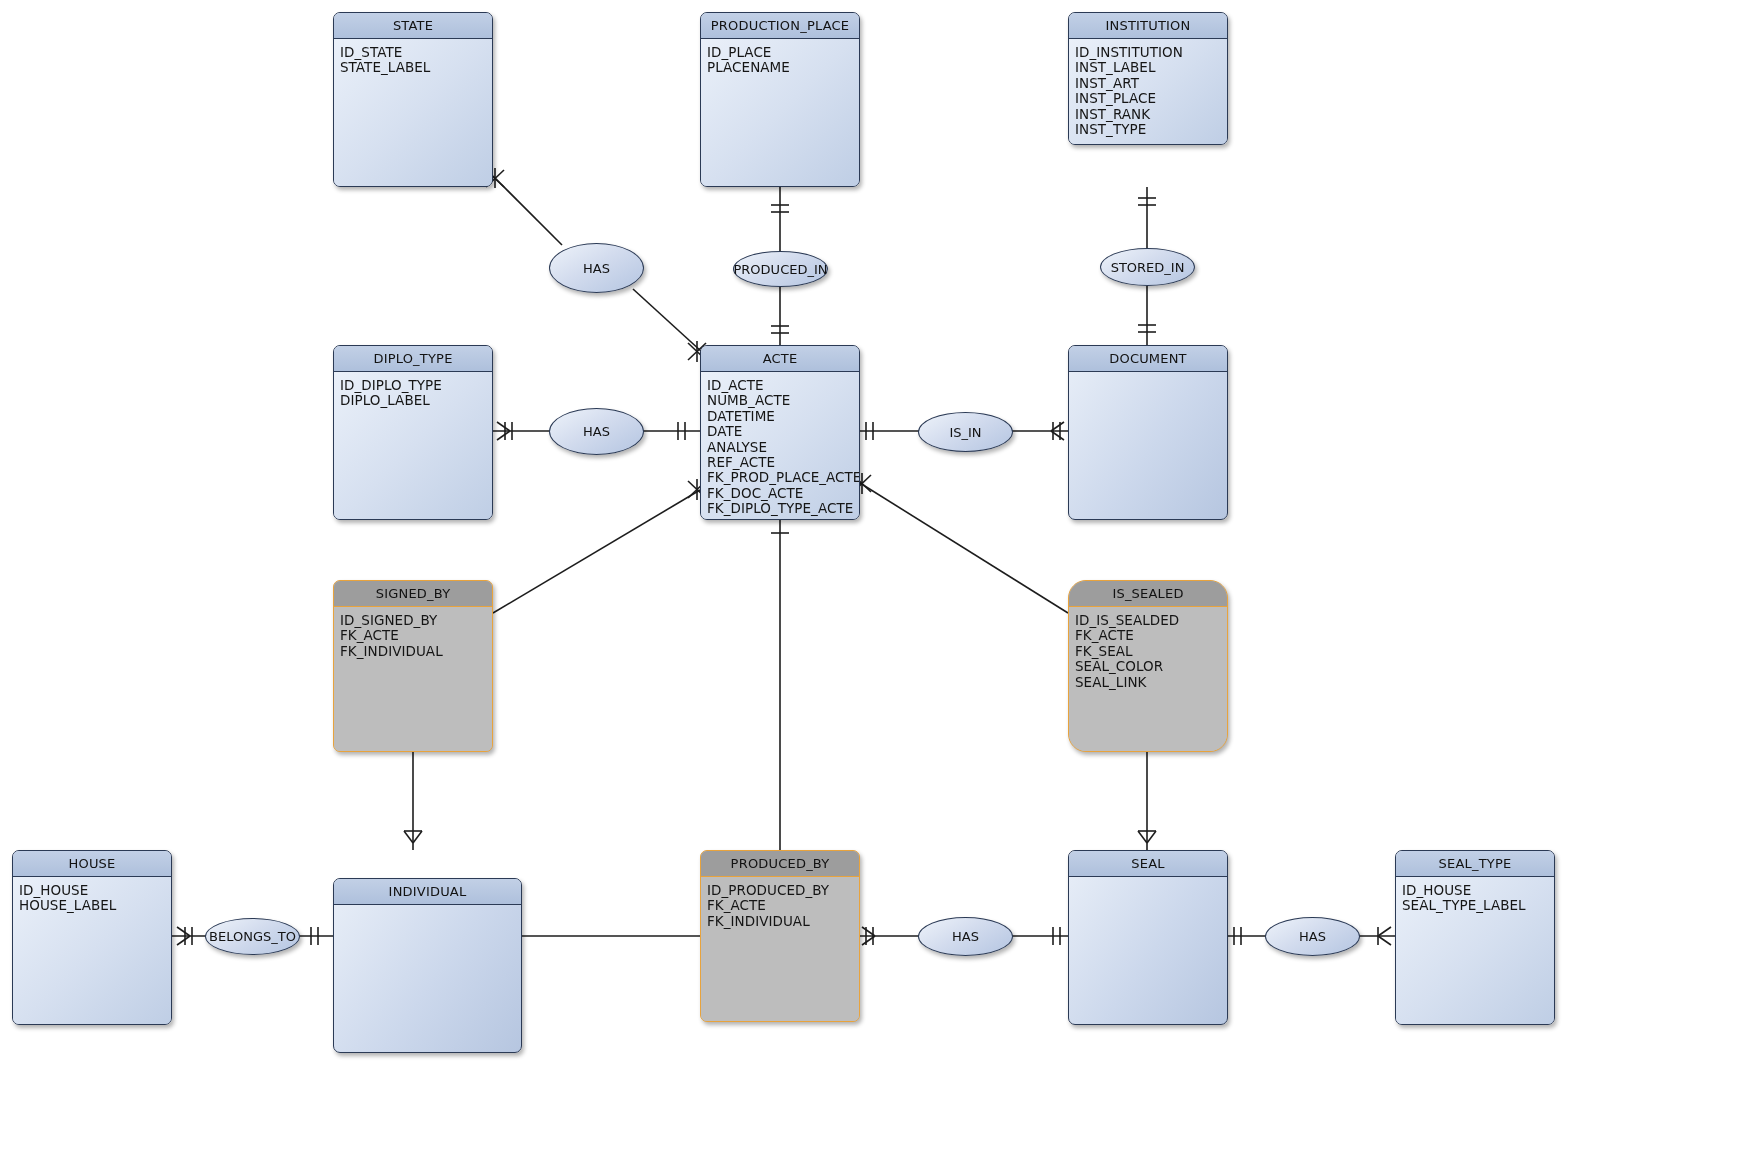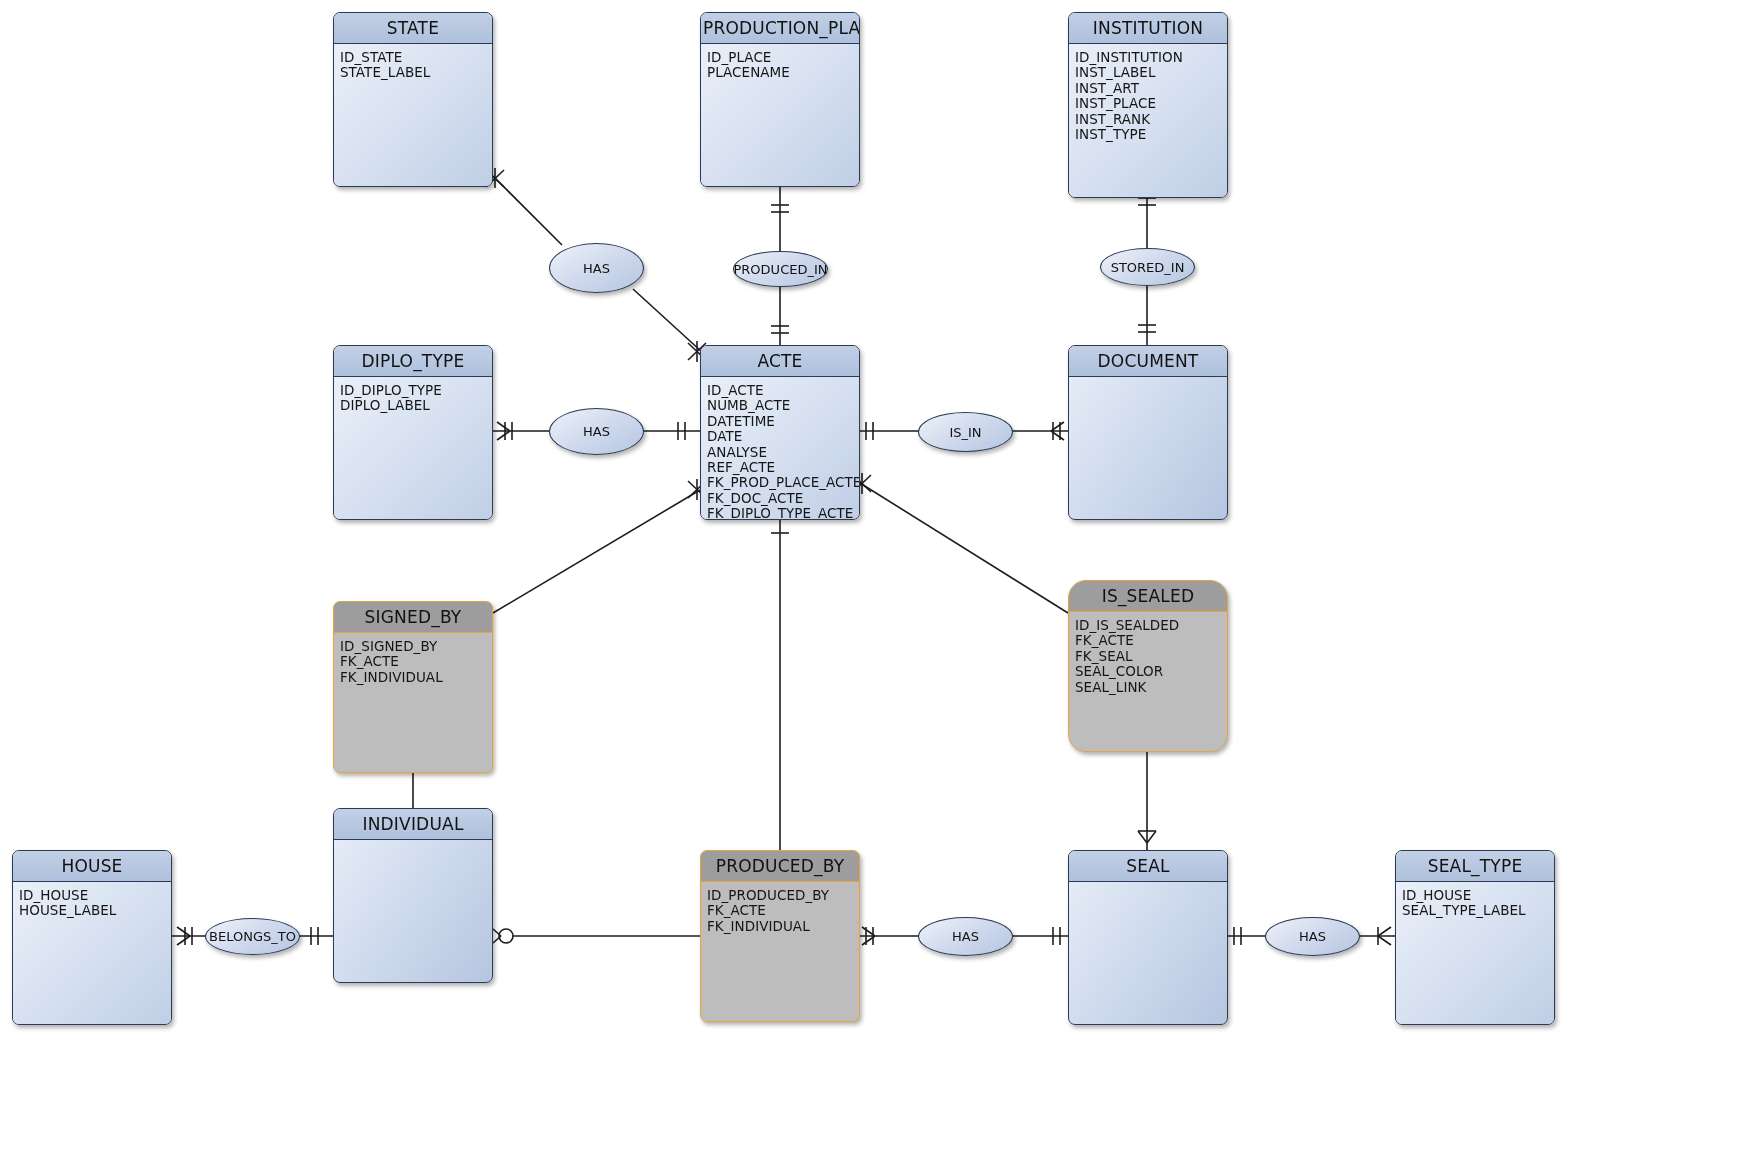--- a/index.html
+++ b/index.html
@@ -37,21 +37,21 @@
   .entity {
     position: absolute;
     box-sizing: border-box;
     border-radius: 7px;
     overflow: hidden;
     box-shadow: 2px 3px 4px rgba(0,0,0,0.30);
     z-index: 5;
   }
   .entity .ent-title {
     text-align: center;
-    font-size: 17px;
+    font-size: 13px;
     color: #121212;
     padding: 5px 2px 5px 2px;
     box-sizing: border-box;
     letter-spacing: 0.2px;
   }
   .entity .ent-body {
     padding: 6px 0 0 6px;
     box-sizing: border-box;
     height: calc(100% - 26px);
   }
@@ -271,21 +271,21 @@
           <div class="attr">STATE_LABEL</div>
         </div>
       </div>
       <div class="entity blue" style="left: 700px; top: 12px; width: 160px; height: 175px;">
         <div class="ent-title">PRODUCTION_PLACE</div>
         <div class="ent-body">
           <div class="attr">ID_PLACE</div>
           <div class="attr">PLACENAME</div>
         </div>
       </div>
-      <div class="entity blue" style="left: 1068px; top: 12px; width: 160px; height: 186px;">
+      <div class="entity blue" style="left: 1068px; top: 12px; width: 160px; height: 133px;">
         <div class="ent-title">INSTITUTION</div>
         <div class="ent-body">
           <div class="attr">ID_INSTITUTION</div>
           <div class="attr">INST_LABEL</div>
           <div class="attr">INST_ART</div>
           <div class="attr">INST_PLACE</div>
           <div class="attr">INST_RANK</div>
           <div class="attr">INST_TYPE</div>
         </div>
       </div>
@@ -307,21 +307,21 @@
           <div class="attr">REF_ACTE</div>
           <div class="attr">FK_PROD_PLACE_ACTE</div>
           <div class="attr">FK_DOC_ACTE</div>
           <div class="attr">FK_DIPLO_TYPE_ACTE</div>
           <div class="attr">FK_STATE_DOC</div>
         </div>
       </div>
       <div class="entity blue" style="left: 1068px; top: 345px; width: 160px; height: 175px;">
         <div class="ent-title">DOCUMENT</div>
       </div>
-      <div class="entity grey" style="left: 333px; top: 580px; width: 160px; height: 172px; margin-top: 21px;">
+      <div class="entity grey" style="left: 333px; top: 580px; width: 160px; height: 172px;">
         <div class="ent-title">SIGNED_BY</div>
         <div class="ent-body">
           <div class="attr">ID_SIGNED_BY</div>
           <div class="attr">FK_ACTE</div>
           <div class="attr">FK_INDIVIDUAL</div>
         </div>
       </div>
       <div class="entity grey" style="left: 1068px; top: 580px; width: 160px; height: 172px; border-radius: 18px;">
         <div class="ent-title">IS_SEALED</div>
         <div class="ent-body">
@@ -332,21 +332,21 @@
           <div class="attr">SEAL_LINK</div>
         </div>
       </div>
       <div class="entity blue" style="left: 12px; top: 850px; width: 160px; height: 175px;">
         <div class="ent-title">HOUSE</div>
         <div class="ent-body">
           <div class="attr">ID_HOUSE</div>
           <div class="attr">HOUSE_LABEL</div>
         </div>
       </div>
-      <div class="entity blue" style="left: 333px; top: 808px; width: 160px; height: 175px;">
+      <div class="entity blue" style="left: 333px; top: 878px; width: 189px; height: 175px;">
         <div class="ent-title">INDIVIDUAL</div>
       </div>
       <div class="entity grey" style="left: 700px; top: 850px; width: 160px; height: 172px;">
         <div class="ent-title">PRODUCED_BY</div>
         <div class="ent-body">
           <div class="attr">ID_PRODUCED_BY</div>
           <div class="attr">FK_ACTE</div>
           <div class="attr">FK_INDIVIDUAL</div>
         </div>
       </div>

